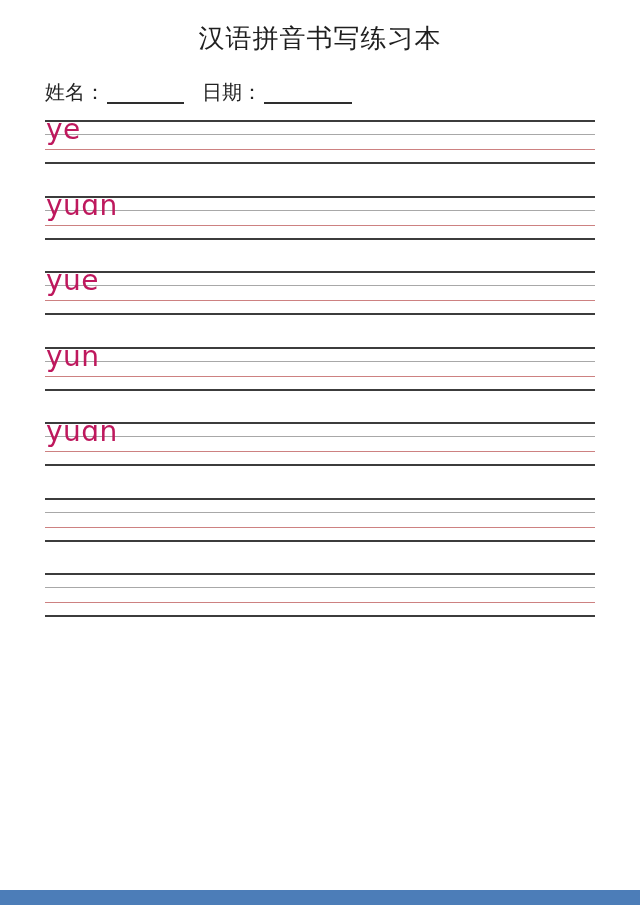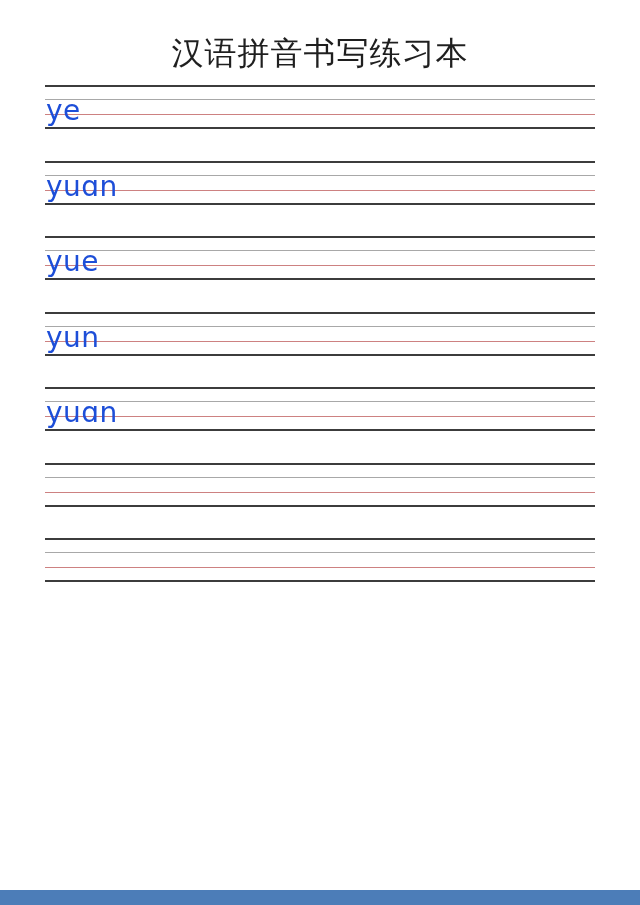--- a/index.html
+++ b/index.html
@@ -7,23 +7,23 @@
   .page {
     position: relative;
     width: 640px;
     height: 905px;
     margin: 0 auto;
     background: #ffffff;
     overflow: hidden;
     font-family: "DejaVu Sans", sans-serif;
   }
   .title {
-    padding-top: 37px;
+    padding-top: 22px;
     text-align: center;
-    font-size: 32px;
+    font-size: 26px;
     line-height: 32px;
     letter-spacing: 1px;
     font-weight: 500;
     color: #1f1f1f;
   }
   .meta {
     display: flex;
     align-items: flex-end;
     margin: 26px 0 0 45px;
     font-size: 20px;
@@ -46,43 +46,49 @@
   }
   .guide:first-child { margin-top: 0; }
   .gl { position: absolute; left: 0; right: 0; }
   .gl.top    { top: 0;    height: 2px; background: #3c3c3c; }
   .gl.mid    { top: 14px; height: 1px; background: #a8a8a8; }
   .gl.base   { top: 29px; height: 1px; background: #cd8181; }
   .gl.bottom { top: 42px; height: 2px; background: #3c3c3c; }
   .syllable {
     position: absolute;
     left: 1px;
-    bottom: 4px;
+    bottom: 20px;
     font-size: 28px;
     line-height: 1;
     letter-spacing: 0.5px;
-    color: #1d4ed8;
+    color: #be185d;
     font-family: "DejaVu Sans", sans-serif;
   }
   .footer-bar {
     position: absolute;
     left: 0;
     bottom: 0;
     width: 100%;
     height: 15px;
     background: #4c7db8;
   }
 </style>
 </head>
 <body>
 
 <div class="page">
 
   <div class="title">汉语拼音书写练习本</div>
 
+  <div class="meta">
+    <span>姓名：</span>
+      <span class="blank name"></span>
+      <span class="date-label">日期：</span>
+      <span class="blank date"></span>
+  </div>
 
   <div class="guides">
 
     <div class="guide">
       <div class="gl top"></div>
       <div class="gl mid"></div>
       <div class="gl base"></div>
       <div class="gl bottom"></div>
       <span class="syllable">ye</span>
     </div>

